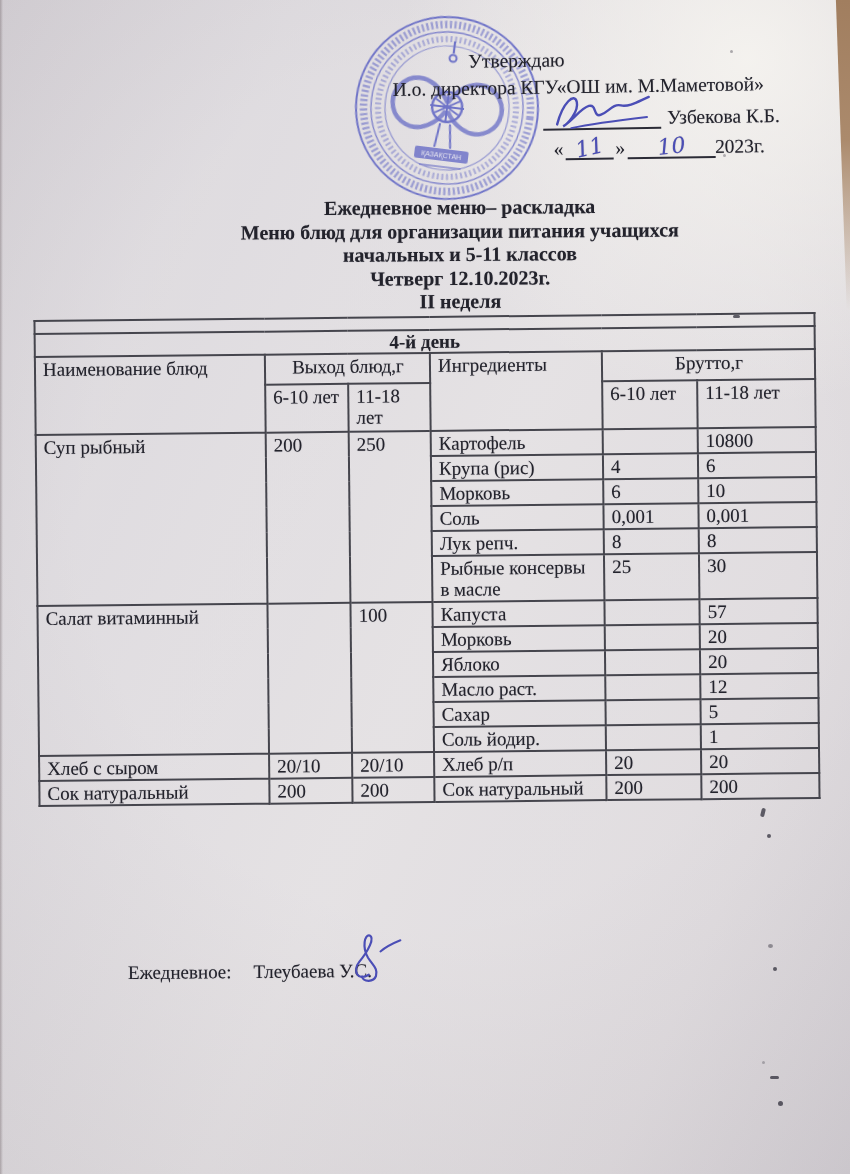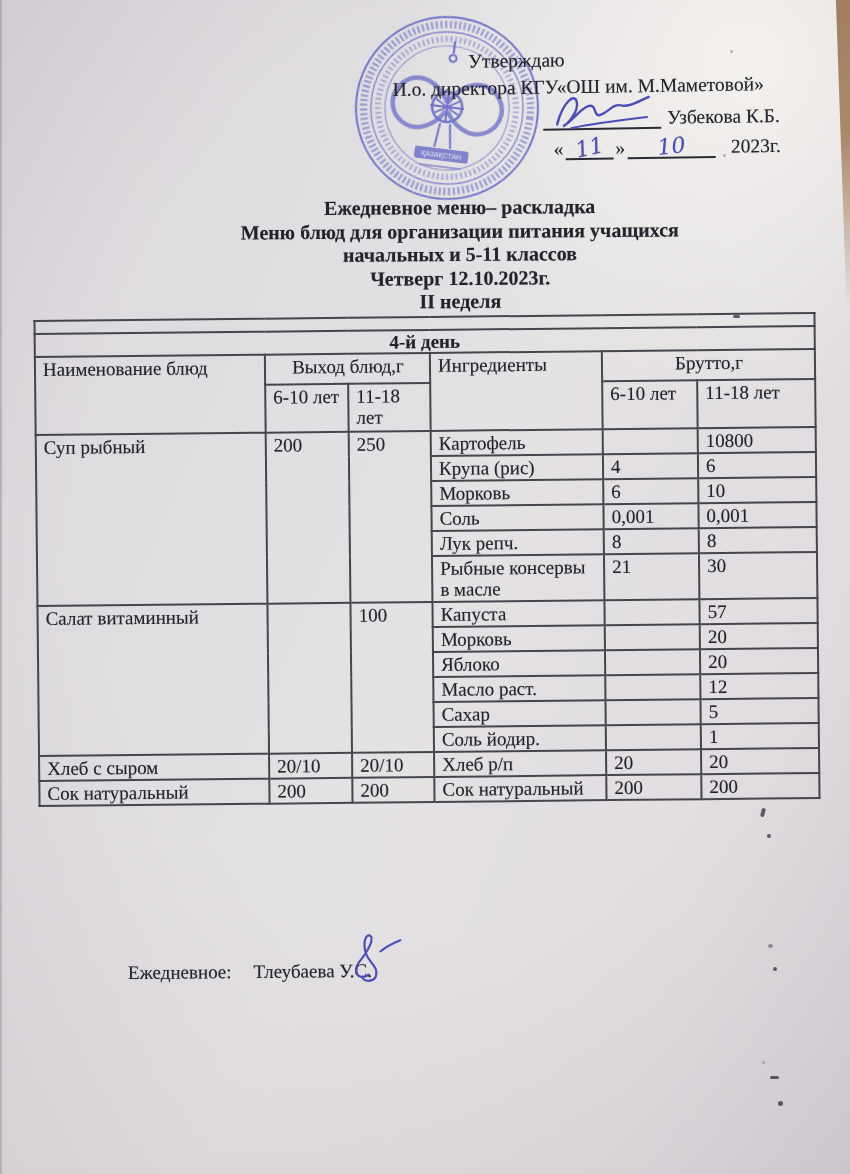--- a/index.html
+++ b/index.html
@@ -31,21 +31,21 @@
   .sig-svg{position:absolute;left:8px;top:-16px;}
   .sig-name{margin-left:6px;}
   .date-row{display:flex;align-items:flex-end;margin-left:158px;margin-top:4px;height:26px;}
   .hand-slot{border-bottom:2px solid #2b2b36;height:22px;text-align:center;position:relative;}
   .slot-day{width:48px;}
   .slot-month{width:88px;}
   .hand{position:absolute;left:0;right:0;bottom:-2px;color:#4b4eb6;
     font-family:"DejaVu Serif",serif;font-style:italic;font-size:22px;}
   .hand-day{transform:rotate(-12deg);}
   .hand-month{transform:rotate(-5deg);}
-  .yr{margin-left:16px;}
+  .yr{margin-left:0;}
   .qo,.qc{padding:0 2px;}
   
   .title{position:absolute;left:60px;top:196px;width:800px;text-align:center;
     font-weight:bold;font-size:20px;line-height:23.5px;transform:rotate(-0.4deg);}
   
   .table-wrap{position:absolute;left:36px;top:316px;transform:rotate(-0.6deg);transform-origin:center;}
   table{border-collapse:collapse;table-layout:fixed;width:780px;font-size:19px;}
   td{border:2px solid #45454d;padding:1px 6px 1px 7px;line-height:21px;
      vertical-align:top;overflow:hidden;}
   col.w1{width:230px;}col.w2{width:83px;}col.w3{width:82px;}
@@ -191,21 +191,21 @@
           <td class="c-num">0,001</td>
           <td class="c-num">0,001</td>
         </tr>
         <tr>
           <td class="c-ing">Лук репч.</td>
           <td class="c-num">8</td>
           <td class="c-num">8</td>
         </tr>
         <tr>
           <td class="c-ing">Рыбные консервы в масле</td>
-          <td class="c-num">21</td>
+          <td class="c-num">25</td>
           <td class="c-num">30</td>
         </tr>
         <tr>
           <td class="c-dish" rowspan="6">Салат  витаминный</td>
           <td class="c-num" rowspan="6"></td>
           <td class="c-num" rowspan="6">100</td>
           <td class="c-ing">Капуста</td>
           <td class="c-num"></td>
           <td class="c-num">57</td>
         </tr>

